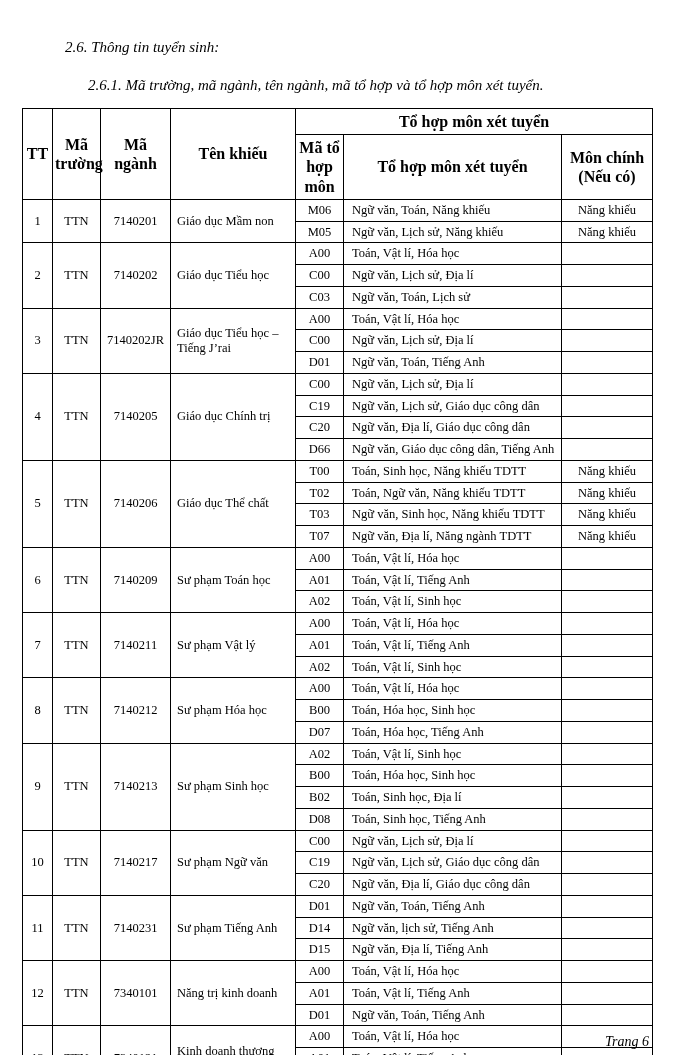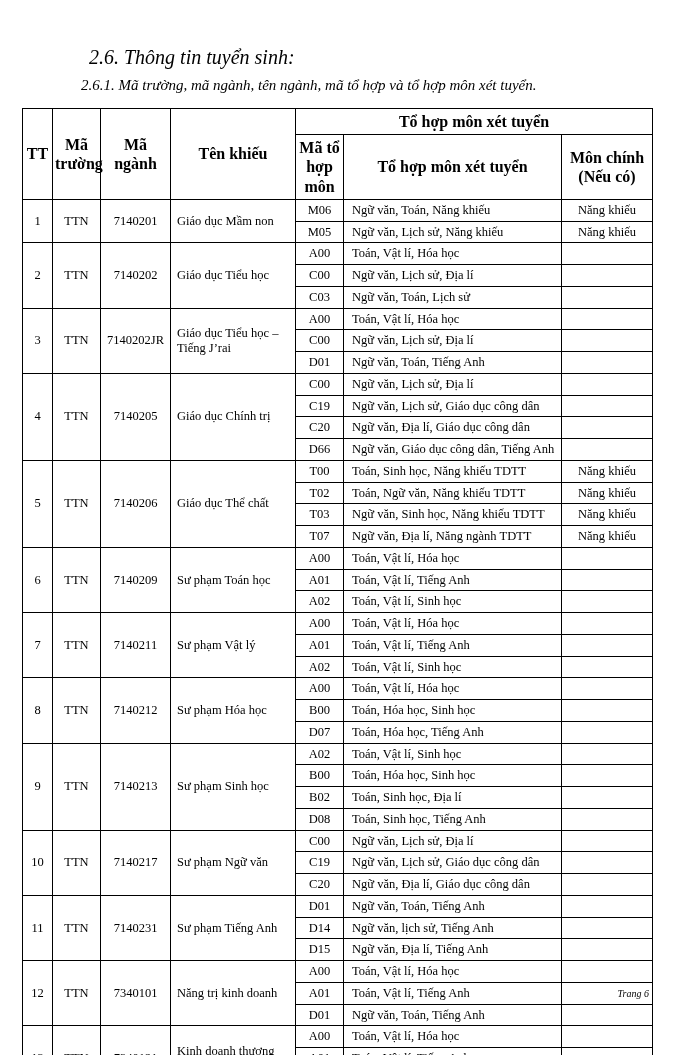--- a/index.html
+++ b/index.html
@@ -3,39 +3,39 @@
 <meta charset="utf-8">
 <style>
   * { box-sizing: border-box; }
   html, body { margin: 0; padding: 0; }
   body {
     width: 675px; height: 1055px;
     background: #ffffff; color: #000000;
     font-family: "Liberation Serif", serif;
     position: relative; overflow: hidden;
   }
-  .heading1 { position: absolute; left: 65px; top: 46px; font-style: italic; font-size: 20px; margin-left: 24px; }
-  .heading2 { position: absolute; left: 81px; top: 77px; font-style: italic; font-size: 15px; }
+  .heading1 { position: absolute; left: 65px; top: 39px; font-style: italic; font-size: 15px; }
+  .heading2 { position: absolute; left: 88px; top: 77px; font-style: italic; font-size: 15px; }
   table.admissions {
     position: absolute; left: 22px; top: 108px;
     width: 630px; border-collapse: collapse; table-layout: fixed;
     font-size: 12.5px;
   }
   th, td { border: 1px solid #000; vertical-align: middle; }
   th {
     font-weight: bold; text-align: center;
     font-size: 16px; padding: 3px 2px; line-height: 1.2;
   }
   td { padding: 3px 4px; line-height: 1.18; height: 20px; }
   td.center { text-align: center; }
   td.left { text-align: left; padding-left: 6px; margin-left: 32px; }
   td.subjects { text-align: left; padding-left: 8px; margin-top: 19px; }
   .footer {
-    position: absolute; right: 26px; top: 988px;
-    font-style: italic; font-size: 10px;
+    position: absolute; right: 26px; top: 1034px;
+    font-style: italic; font-size: 14px;
   }
 </style>
 </head>
 <body>
 
 <div class="heading1">2.6. Thông tin tuyển sinh:</div>
 <div class="heading2">2.6.1. Mã trường, mã ngành, tên ngành, mã tổ hợp và tổ hợp môn xét tuyển.</div>
 
 <table class="admissions">
   <colgroup>

